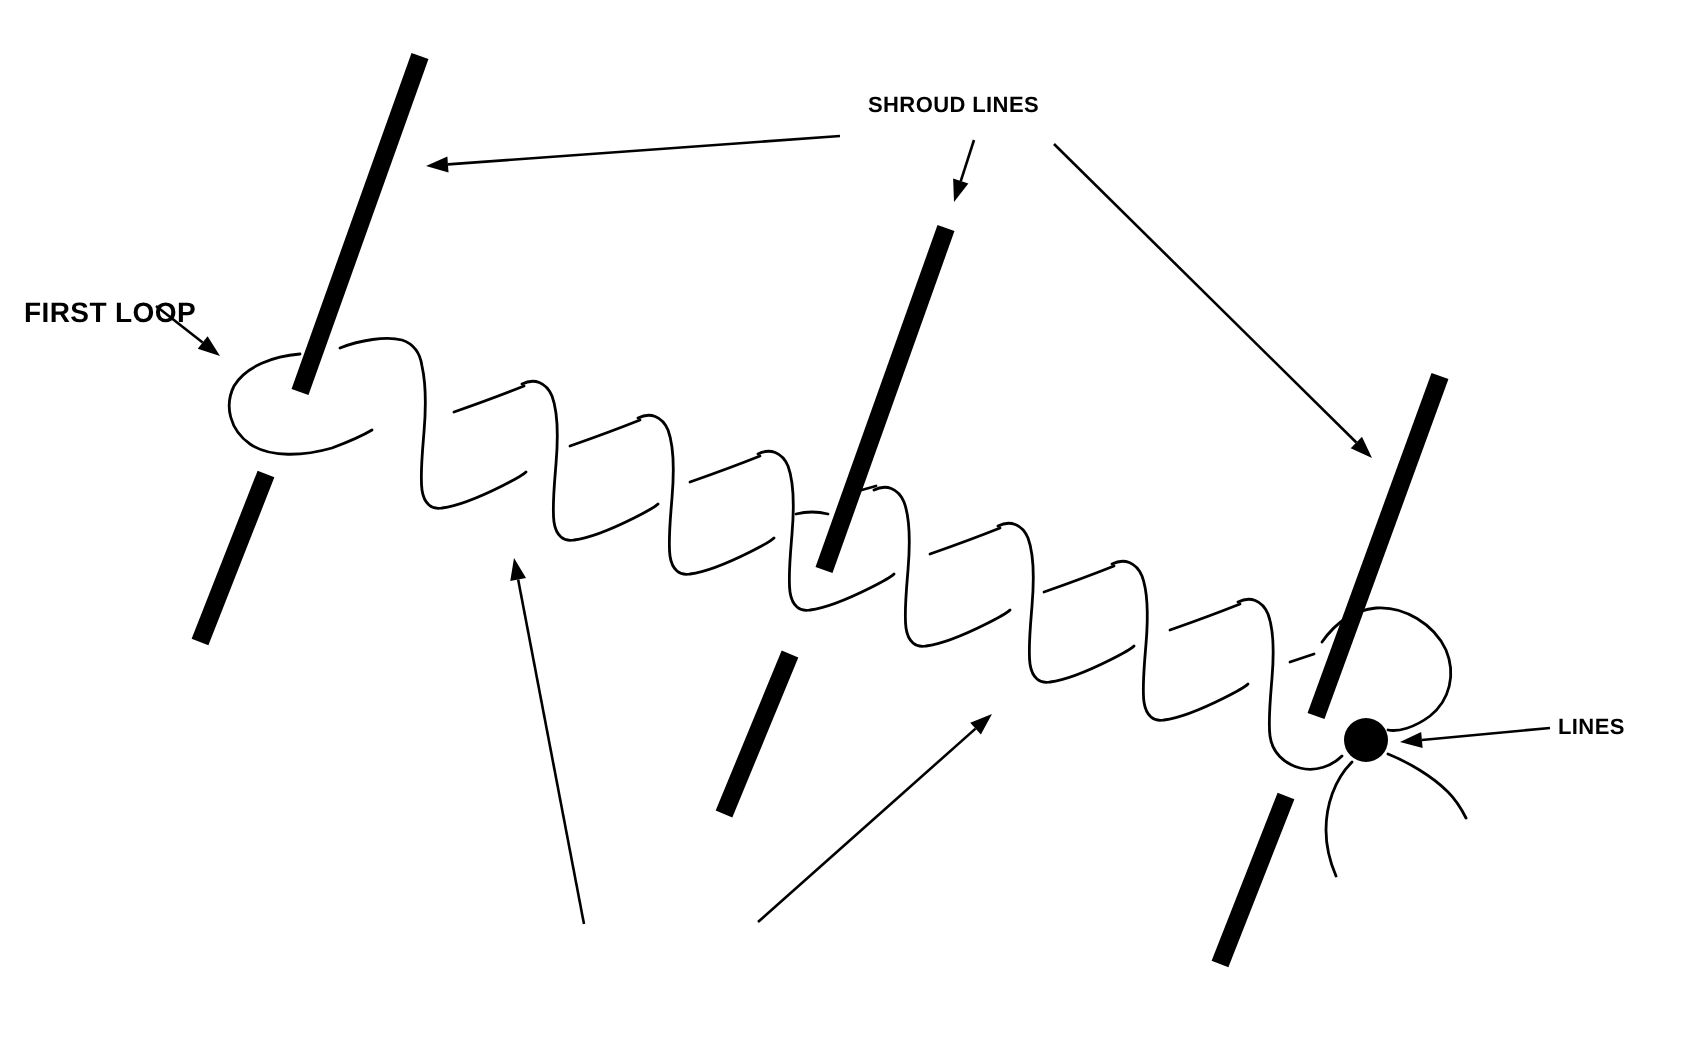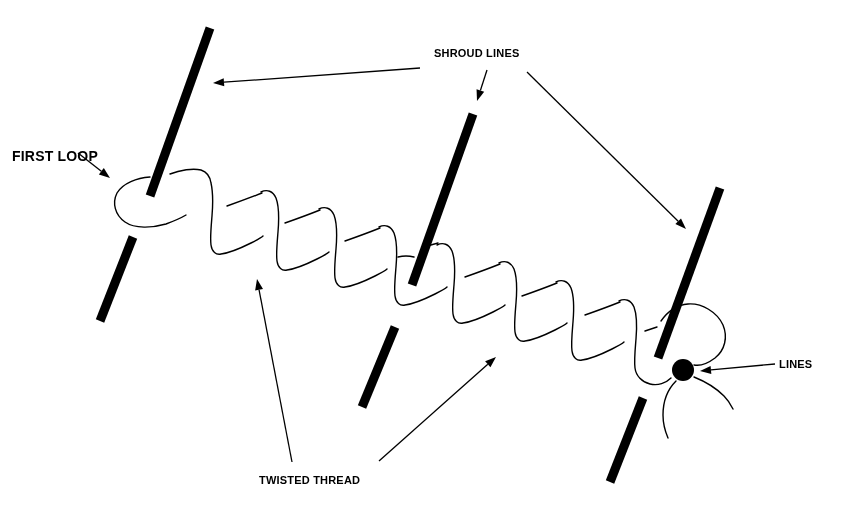--- a/index.html
+++ b/index.html
@@ -67,16 +67,15 @@
       <line x1="379" y1="461" x2="487.7784974944797" y2="364.3080022271291" stroke="#000000" stroke-width="1.3"></line>
       <polygon points="496,357 485.12104213916007,361.31836495239446 490.4359528497994,367.2976395018638" fill="#000000"></polygon>
       <line x1="775" y1="364" x2="710.9523996530454" y2="369.97777603238245" stroke="#000000" stroke-width="1.3"></line>
       <polygon points="700,371 711.3241174594518,373.96046681530805 710.580681846639,365.99508524945685" fill="#000000"></polygon>
     </svg>
 
   <div class="lbl" style="font-size: 14px; left: 12px; top: 136px; margin-top: 12px;">FIRST LOOP</div>
 
   <div class="lbl" style="left: 434px; top: 45px;">SHROUD LINES</div>
 
-  <div class="lbl" style="left: 259px; top: 472px;">TWISTED THREAD</div>
 
   <div class="lbl" style="left: 779px; top: 356px;">LINES</div>
 </div>
 
 </body></html>

